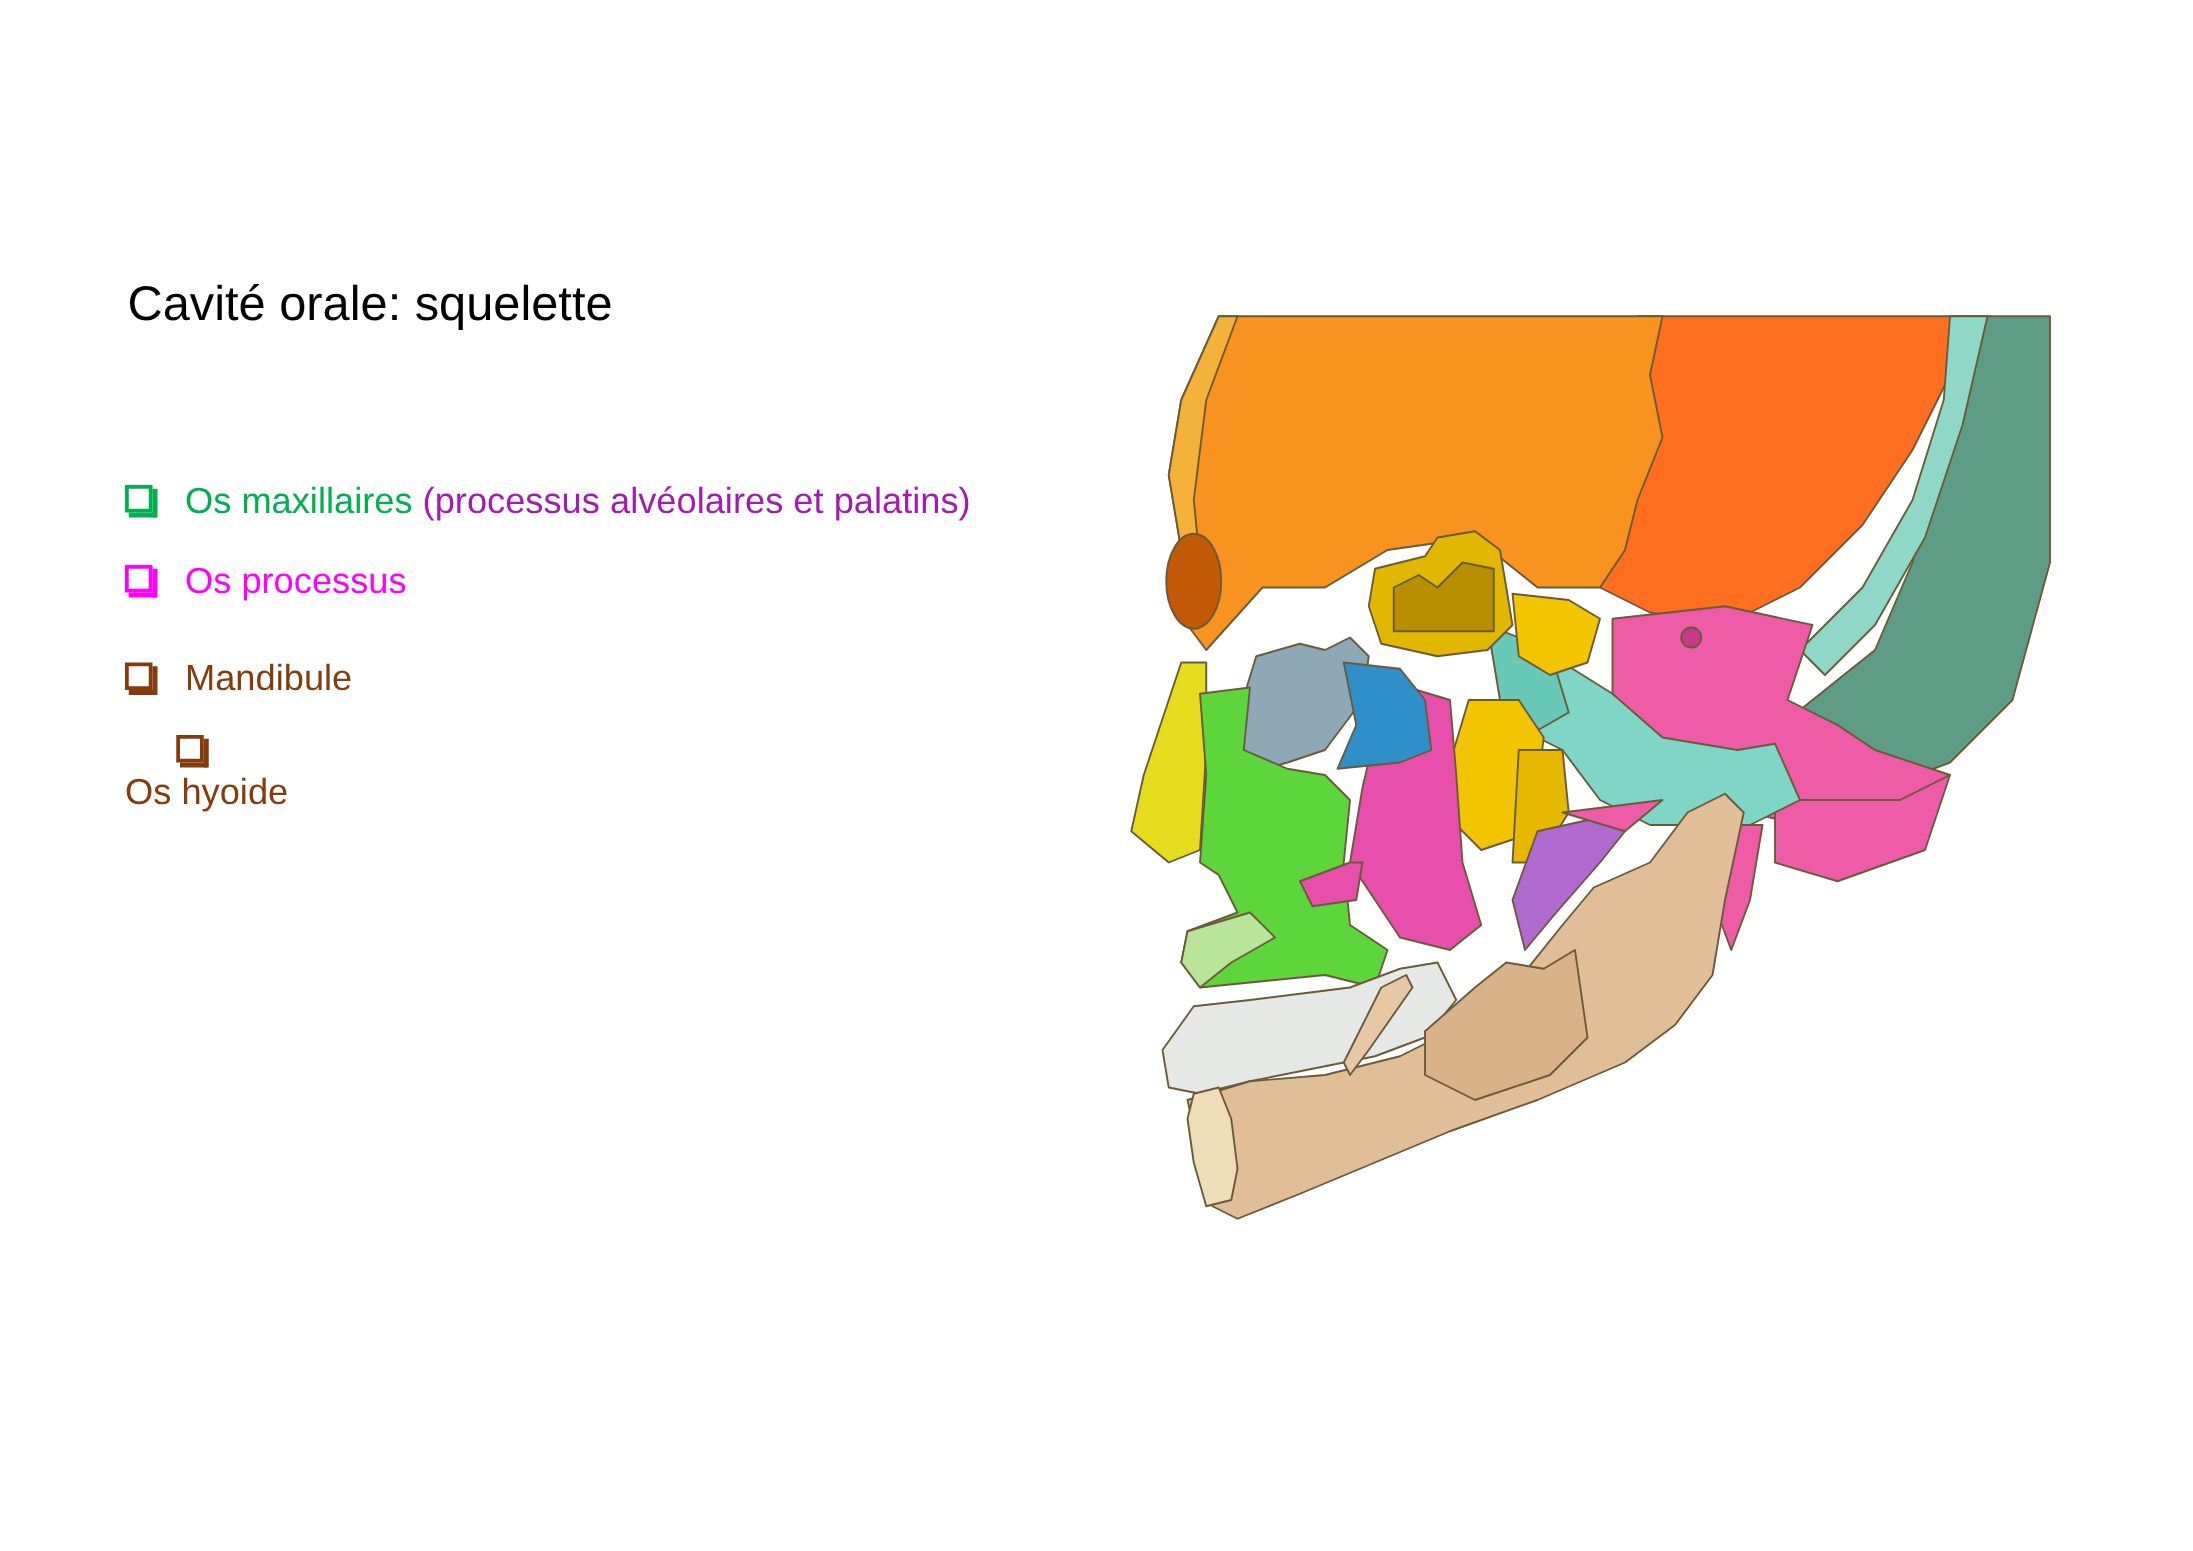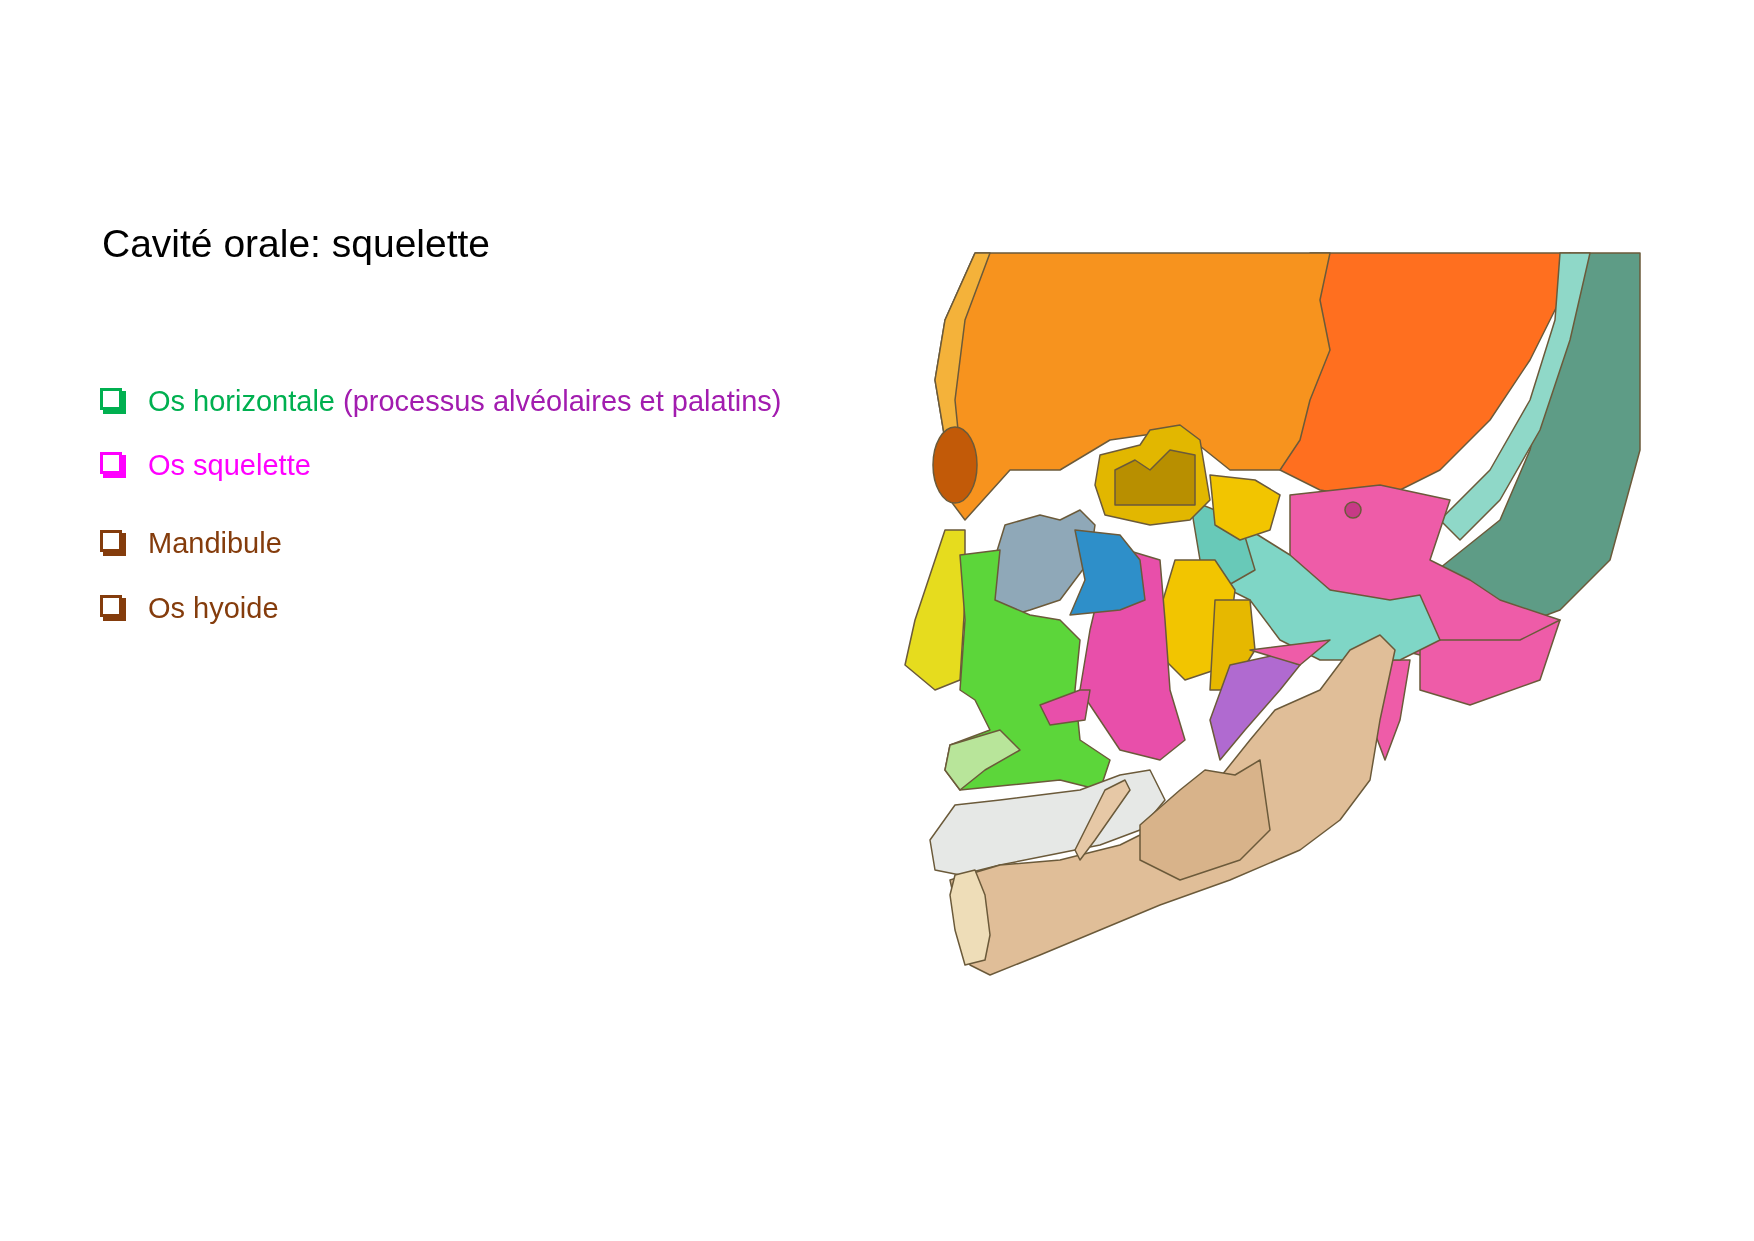--- a/index.html
+++ b/index.html
@@ -95,36 +95,36 @@
 
 <div class="slide">
 
   <div class="title">Cavité orale: squelette</div>
 
   <ul class="bullets">
     <li class="bullet" style="top:0px;color:#00B050;">
       <span class="checkbox">
           <span class="shadow-r"></span>
         </span>
-      <span class="term">Os horizontale</span>
+      <span class="term">Os maxillaires</span>
       <span class="note">(processus alvéolaires et palatins)</span>
     </li>
     <li class="bullet" style="top:64px;color:#FF00FF;">
       <span class="checkbox">
           <span class="shadow-r"></span>
         </span>
-      <span class="term">Os squelette</span>
+      <span class="term">Os processus</span>
     </li>
     <li class="bullet" style="top:142px;color:#843C0C;">
       <span class="checkbox">
           <span class="shadow-r"></span>
         </span>
       <span class="term">Mandibule</span>
     </li>
-    <li class="bullet" style="top:207px;color:#843C0C;">
+    <li class="bullet" style="top:207px;color:#843C0C;flex-direction:column;">
       <span class="checkbox">
           <span class="shadow-r"></span>
         </span>
       <span class="term">Os hyoide</span>
     </li>
   </ul>
 
   <svg class="figure" viewBox="0 0 1754 1241" xmlns="http://www.w3.org/2000/svg">
     <g stroke="#6b5a3a" stroke-width="1.5" stroke-linejoin="round">
 

